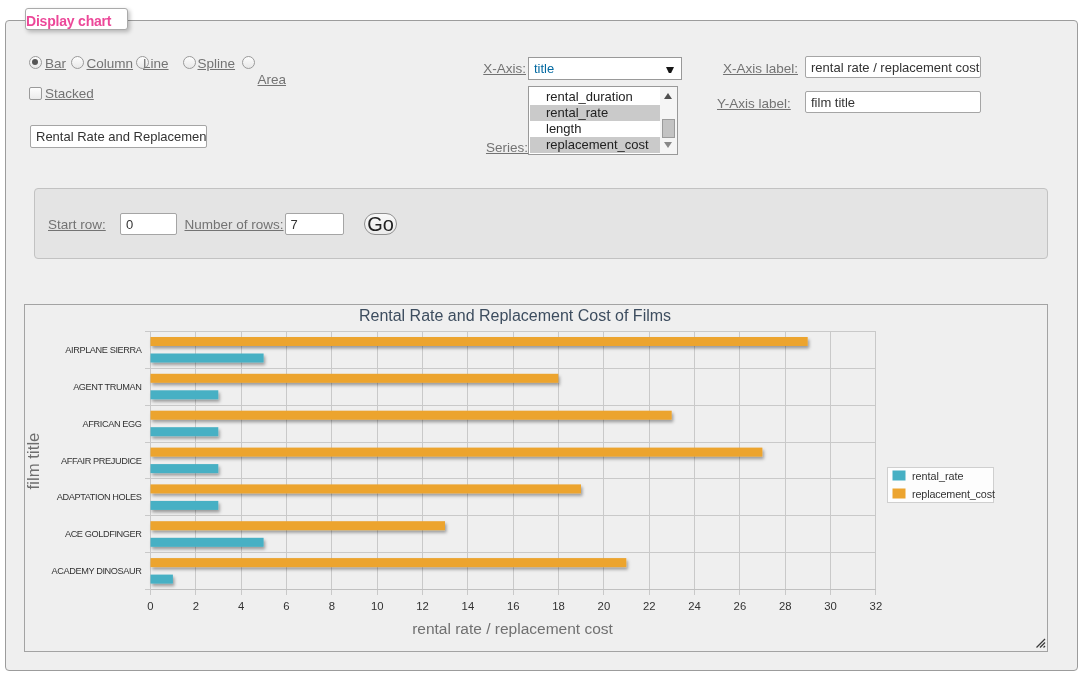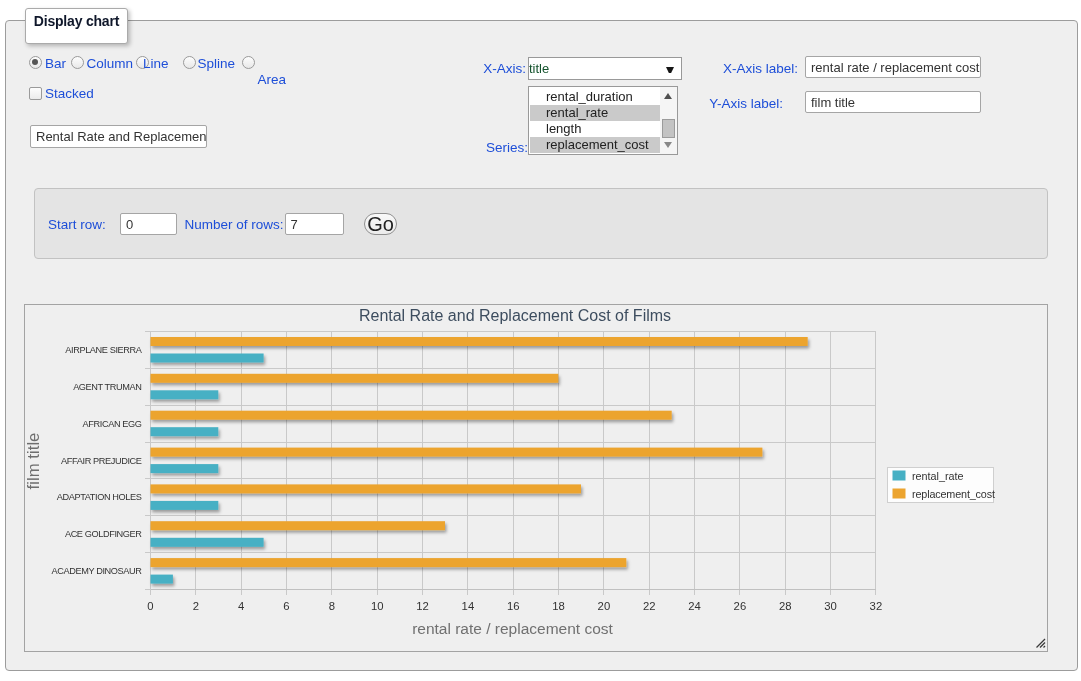--- a/index.html
+++ b/index.html
@@ -1,34 +1,34 @@
 <!DOCTYPE html>
 <html><head>
 <meta charset="utf-8">
 <style>
 * { margin:0; padding:0; box-sizing:border-box; }
 html,body { width:1081px; height:681px; background:#fff; font-family:"Liberation Sans", sans-serif; position:relative; overflow:hidden; }
 .abs { position:absolute; }
 #fieldset { left:5px; top:20px; width:1073px; height:651px; background:#efefef; border:1px solid #9c9c9c; border-radius:4px; }
-#legendchip { left:25px; top:8px; width:103px; height:36px; background:#fff; border:1px solid #aaa; border-radius:3px; box-shadow:2px 2px 4px rgba(0,0,0,0.25); font-size:14px; font-weight:bold; color:#0f172a; line-height:24px; text-align:center; letter-spacing:-0.2px; }
-.lbl { font-size:13.5px; color:#1d4ed8; white-space:nowrap; }
+#legendchip { left:25px; top:8px; width:103px; height:22px; background:#fff; border:1px solid #aaa; border-radius:3px; box-shadow:2px 2px 4px rgba(0,0,0,0.25); font-size:14px; font-weight:bold; color:#ec4899; line-height:24px; text-align:left; letter-spacing:-0.2px; }
+.lbl { font-size:13.5px; color:#737373; white-space:nowrap;text-decoration:underline; }
 .radio { width:13px; height:13px; border-radius:50%; border:1px solid #9a9a9a; background:linear-gradient(#fdfdfd,#e8e8e8); }
 .radio.on::after { content:""; position:absolute; left:2.5px; top:2.5px; width:6px; height:6px; border-radius:50%; background:#555; }
 .checkbox { width:13px; height:13px; border:1px solid #9a9a9a; border-radius:2px; background:linear-gradient(#fdfdfd,#ebebeb); }
 .tinput { background:#fff; border:1px solid #a5a5a5; border-radius:2px; font-size:13px; color:#333; line-height:21px; padding-left:5px; overflow:hidden; white-space:nowrap; }
 #grayboxrow { left:34px; top:188px; width:1014px; height:71px; background:#e4e4e4; border:1px solid #c2c2c2; border-radius:4px; }
 #gobtn { left:364px; top:213px; width:33px; height:22px; border:1px solid #909090; border-radius:11px; background:linear-gradient(#f9f9f9,#ebebeb); font-size:20px; color:#222; text-align:center; line-height:20px; }
 #chartbox { left:24px; top:304px; width:1024px; height:348px; background:#efefef; border:1px solid #a3a3a3; }
 #mselect { left:528px; top:86px; width:150px; height:69px; background:#fff; border:1px solid #999; }
 .opt { position:absolute; left:1px; width:130px; height:16px; font-size:13px; color:#222; line-height:16px; padding-left:16px; white-space:nowrap; }
 .opt.sel { background:#cacaca; }
 #sbar { position:absolute; right:0; top:0; width:17px; height:67px; background:#f5f5f5; }
 .sarr { position:absolute; left:4px; width:0; height:0; }
 #sthumb { position:absolute; left:1.5px; top:32px; width:13px; height:19px; background:#c3c3c3; border:1px solid #9b9b9b; }
-#dropdown { left:528px; top:57px; width:154px; height:23px; background:#fff; border:1px solid #999; font-size:13px; color:#14532d; line-height:22px; }
+#dropdown { left:528px; top:57px; width:154px; height:23px; background:#fff; border:1px solid #999; font-size:13px; color:#0369a1; line-height:22px; padding-left:5px; }
 #dropdown::after { content:""; position:absolute; right:7px; top:9px; width:8px; height:6px; background:#161616; clip-path:polygon(0 0, 100% 0, 64% 100%, 36% 100%); }
 </style>
 </head>
 <body>
 <div id="fieldset" class="abs"></div>
 <div id="legendchip" class="abs">Display chart</div>
 
 <div class="abs radio on" style="left:28.5px; top:55.5px;"></div>
 <div class="abs lbl" style="left:45px; top:56px;">Bar</div>
 <div class="abs radio" style="left:71px; top:55.5px;"></div>
@@ -56,21 +56,21 @@
   <div class="opt sel" style="top:50px;">replacement_cost</div>
   <div id="sbar">
     <div class="sarr" style="top:6px; border-left:4.5px solid transparent; border-right:4.5px solid transparent; border-bottom:6px solid #505050;"></div>
     <div id="sthumb"></div>
     <div class="sarr" style="bottom:6px; border-left:4.5px solid transparent; border-right:4.5px solid transparent; border-top:6px solid #888;"></div>
   </div>
 </div>
 
 <div class="abs lbl" style="left:716px; top:61px; width:82px; text-align:right;">X-Axis label:</div>
 <div class="abs tinput" style="left:805px; top:56px; width:176px; height:22px;">rental rate / replacement cost</div>
-<div class="abs lbl" style="left:701px; top:96px; width:82px; text-align:right;">Y-Axis label:</div>
+<div class="abs lbl" style="left:717px; top:96px; width:82px; text-align:left;">Y-Axis label:</div>
 <div class="abs tinput" style="left:805px; top:91px; width:176px; height:22px;">film title</div>
 
 <div id="grayboxrow" class="abs"></div>
 <div class="abs lbl" style="left:48px; top:217px;">Start row:</div>
 <div class="abs tinput" style="left:120px; top:213px; width:57px; height:22px;">0</div>
 <div class="abs lbl" style="left:184.5px; top:217px;">Number of rows:</div>
 <div class="abs tinput" style="left:284.5px; top:213px; width:59px; height:22px;">7</div>
 <div id="gobtn" class="abs">Go</div>
 
 <div id="chartbox" class="abs"></div>

